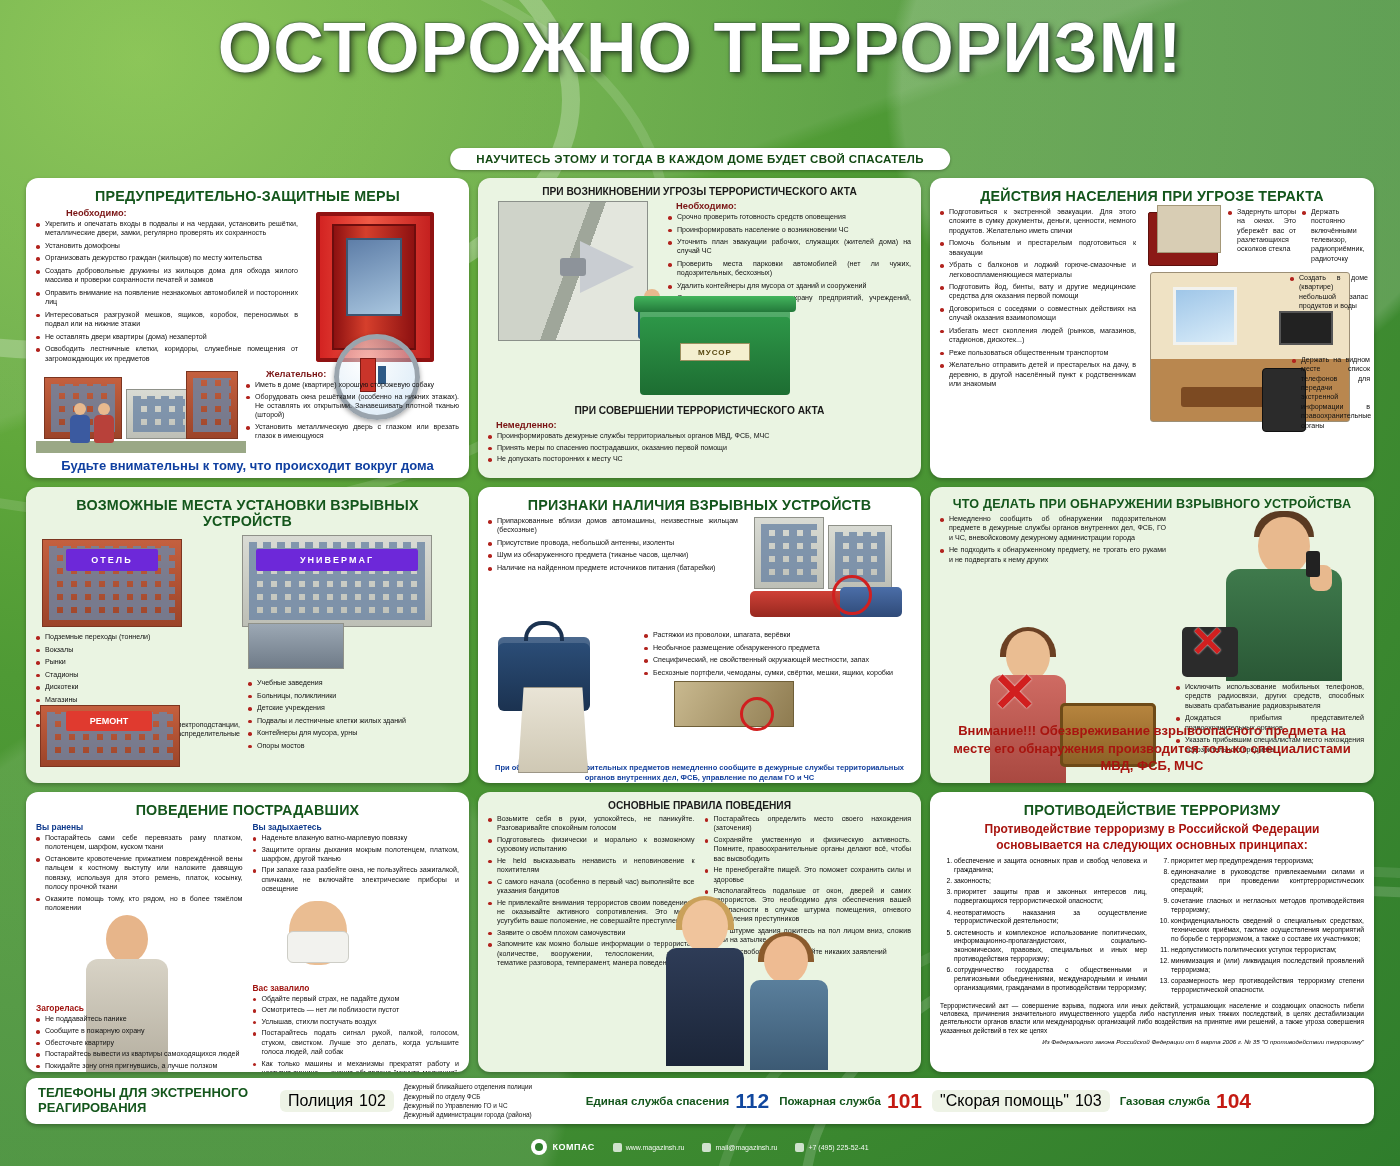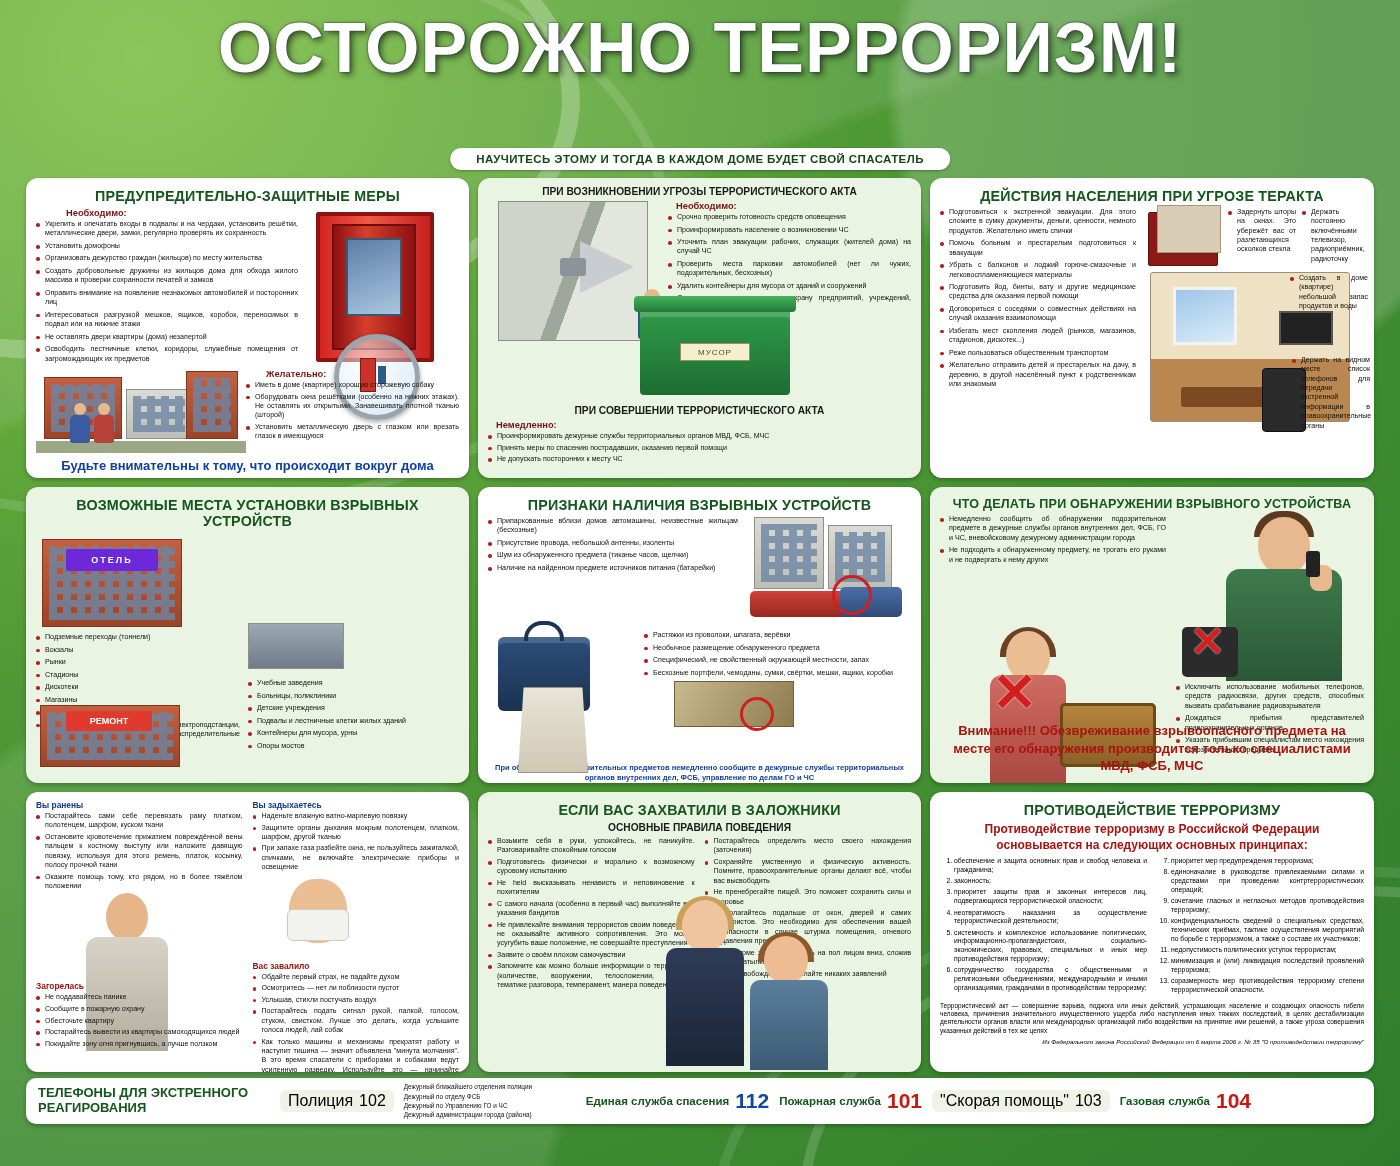--- a/index.html
+++ b/index.html
@@ -154,21 +154,21 @@
   .person .body{ width:20px;height:28px;border-radius:5px 5px 3px 3px;}
   .bin{
     position:absolute; width:150px;height:86px;border-radius:4px;
     background:linear-gradient(180deg,#2f9b4a,#1d6d32);
     box-shadow:inset 0 8px 0 rgba(255,255,255,.18);
   }
   .bin .lid{ position:absolute;left:-6px;top:-13px;width:162px;height:16px;border-radius:4px;
     background:linear-gradient(180deg,#43b55d,#23793a);}
   .bin .tag{
     position:absolute;left:40px;top:34px;width:70px;height:18px;background:#f4efcf;border:1px solid #9a8f5f;
-    font-size:8px;font-weight:normal;color:#5a4a14;text-align:center;line-height:18px;letter-spacing:1px;
+    font-size:8px;font-weight:bold;color:#5a4a14;text-align:center;line-height:18px;letter-spacing:1px;
   }
   .megaphone{
     position:absolute;width:0;height:0;
     border-top:26px solid transparent;border-bottom:26px solid transparent;
     border-left:54px solid #c9cdd2;
   }
   .megaphone:after{
     content:"";position:absolute;left:-74px;top:-9px;width:26px;height:18px;border-radius:3px;background:#8d939a;
   }
   .wall-corner{
@@ -476,20 +476,24 @@
 
     <div class="row row2">
 
       <div class="panel w1 p-green">
         <div class="ptitle">ВОЗМОЖНЫЕ МЕСТА УСТАНОВКИ ВЗРЫВНЫХ УСТРОЙСТВ</div>
         <div style="position:relative;height:100px;" class="art">
           <div class="shop" style="left:6px;top:6px;width:140px;height:88px;">
             <div class="bld brick win" style="left:0;top:0;width:140px;height:88px;"></div>
             <div class="sign" style="top:10px;left:24px;width:92px;">ОТЕЛЬ</div>
           </div>
+          <div class="shop" style="left:206px;top:2px;width:190px;height:92px;">
+            <div class="bld win" style="left:0;top:0;width:190px;height:92px;"></div>
+            <div class="sign" style="top:14px;left:14px;width:162px;">УНИВЕРМАГ</div>
+          </div>
         </div>
 
         <div style="display:flex;gap:8px;">
           <div style="width:204px;">
             <ul class="bl">
               <li>Подземные переходы (тоннели)</li>
               <li>Вокзалы</li>
               <li>Рынки</li>
               <li>Стадионы</li>
               <li>Дискотеки</li>
@@ -603,20 +607,21 @@
             </ul>
           </div>
         </div>
         <div class="note red" style="position:absolute;left:10px;right:10px;bottom:8px;">Внимание!!! Обезвреживание взрывоопасного предмета на месте его обнаружения производится только специалистами МВД, ФСБ, МЧС</div>
       </div>
     </div>
 
     <div class="row row3">
 
       <div class="panel w1">
+        <div class="ptitle">ПОВЕДЕНИЕ ПОСТРАДАВШИХ</div>
         <div class="two-col">
           <div>
             <div class="smalltitle">Вы ранены</div>
             <ul class="bl tight">
               <li>Постарайтесь сами себе перевязать раму платком, полотенцем, шарфом, куском ткани</li>
               <li>Остановите кровотечение прижатием повреждённой вены пальцем к костному выступу или наложите давящую повязку, используя для этого ремень, платок, косынку, полосу прочной ткани</li>
               <li>Окажите помощь тому, кто рядом, но в более тяжёлом положении</li>
             </ul>
             <div style="position:relative;height:88px;" class="art">
               <div class="man-grey" style="left:30px;top:-2px;">
@@ -652,21 +657,20 @@
               <li>Услышав, стихли постучать воздух</li>
               <li>Постарайтесь подать сигнал рукой, палкой, голосом, стуком, свистком. Лучше это делать, когда услышите голоса людей, лай собак</li>
               <li>Как только машины и механизмы прекратят работу и наступит тишина — значит объявлена "минута молчания". В это время спасатели с приборами и собаками ведут усиленную разведку. Используйте это — начинайте издавать любые способом звуки</li>
 
             </ul>
           </div>
         </div>
       </div>
 
       <div class="panel w2 p-green">
-        <div class="ptitle">ЕСЛИ ВАС ЗАХВАТИЛИ В ЗАЛОЖНИКИ</div>
         <div class="psub">ОСНОВНЫЕ ПРАВИЛА ПОВЕДЕНИЯ</div>
         <div class="two-col">
           <div>
             <ul class="bl tight">
               <li>Возьмите себя в руки, успокойтесь, не паникуйте. Разговаривайте спокойным голосом</li>
               <li>Подготовьтесь физически и морально к возможному суровому испытанию</li>
               <li>Не held высказывать ненависть и неповиновение к похитителям</li>
               <li>С самого начала (особенно в первый час) выполняйте все указания бандитов</li>
               <li>Не привлекайте внимания террористов своим поведением, не оказывайте активного сопротивления. Это может усугубить ваше положение, не совершайте преступления</li>
               <li>Заявите о своём плохом самочувствии</li>
@@ -756,13 +760,31 @@
     <div class="chip">
       <span class="lab">"Скорая помощь"</span>
       <span class="num">103</span>
     </div>
     <div class="phone-item">
       <span class="lab">Газовая служба</span>
       <span class="num">104</span>
     </div>
   </div>
 
+  <div id="footer">
+    <div class="logo">
+      <span class="mark"></span>
+      <span>КОМПАС</span>
+    </div>
+    <div class="fcell">
+      <span class="fdot"></span>
+      <span>www.magazinsh.ru</span>
+    </div>
+    <div class="fcell">
+      <span class="fdot"></span>
+      <span>mail@magazinsh.ru</span>
+    </div>
+    <div class="fcell">
+      <span class="fdot"></span>
+      <span>+7 (495) 225-52-41</span>
+    </div>
+  </div>
 </div>
 
 </body></html>

